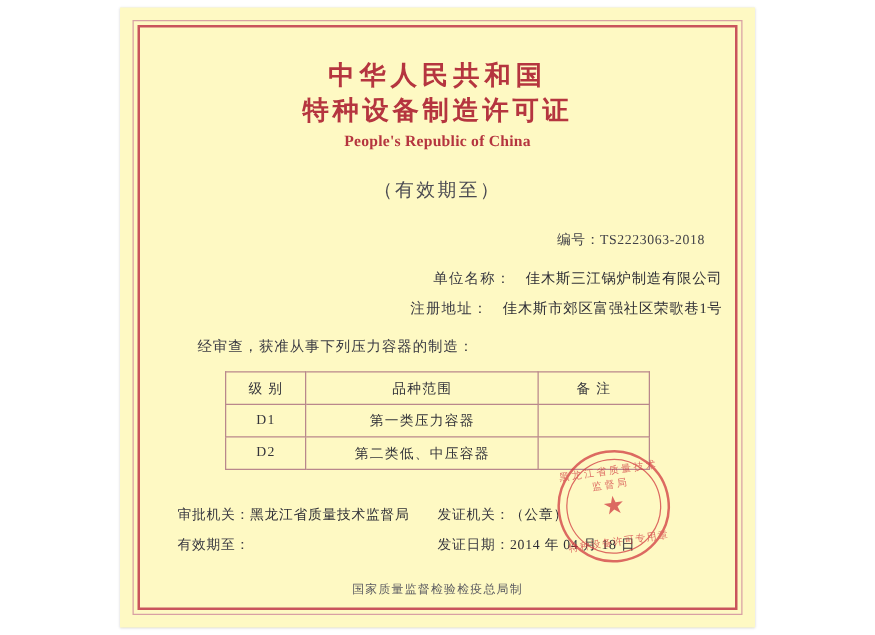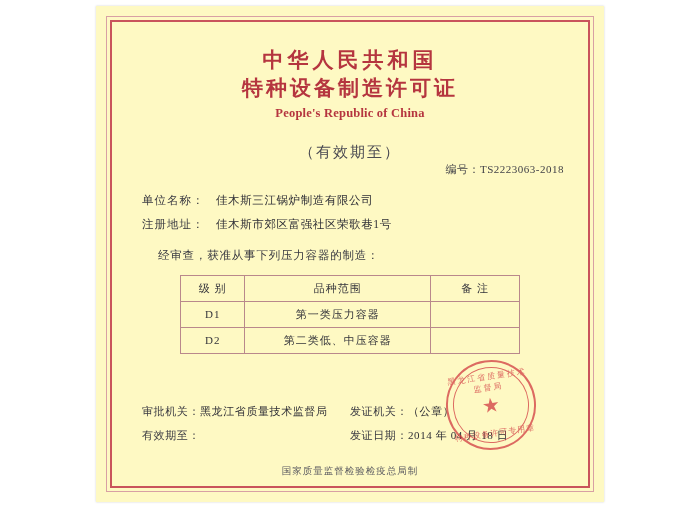--- a/index.html
+++ b/index.html
@@ -88,35 +88,37 @@
   }
   .subtitle-cn {
     text-align: center;
     margin-top: 22px;
     font-size: 15px;
     color: #4a4a52;
     letter-spacing: 2px;
   }
   .cert-no {
     text-align: right;
+    margin-top: 22px;
     padding-right: 14px;
     font-size: 11px;
     color: #3f3f46;
     letter-spacing: 0.5px;
   }
   .field-rows {
     margin-top: 16px;
     padding-left: 20px;
     font-size: 11.5px;
     color: #3a3a42;
   }
   .field-row {
     display: flex;
     align-items: baseline;
     margin-bottom: 9px;
+    justify-content: flex-end;
   }
   .field-label {
     width: 74px;
     letter-spacing: 1px;
     color: #3a3a42;
   }
   .field-value {
     letter-spacing: 0.6px;
     color: #2f2f36;
   }

